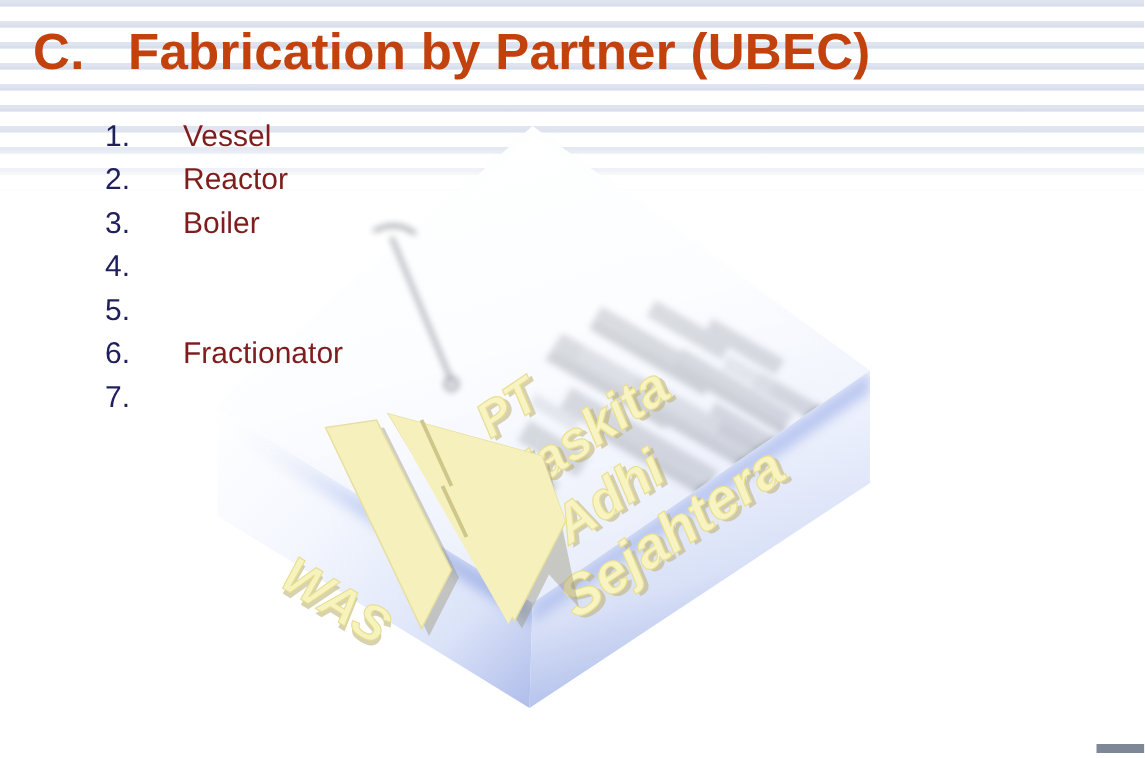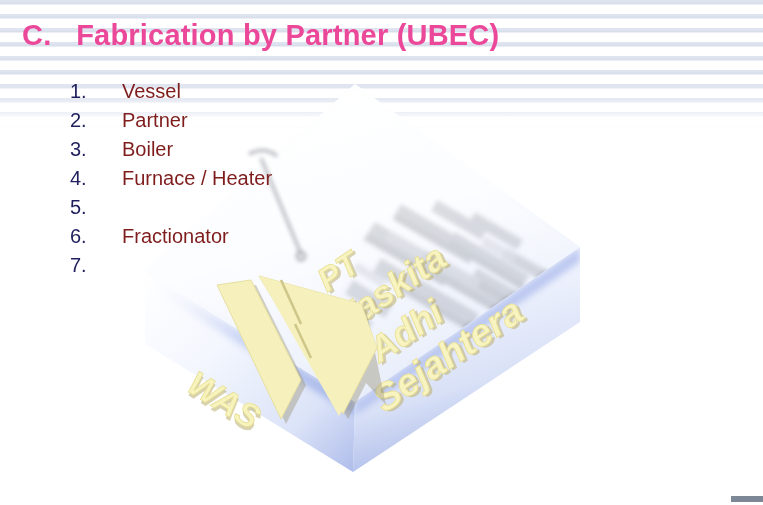--- a/index.html
+++ b/index.html
@@ -48,22 +48,22 @@
         rgba(255,255,255,0) 14px
       );
   }
 
   
   .slide-title {
     position: absolute;
     left: 22px;
     top: 17px;
     width: 700px;
-    color: #ec4899;
-    font-size: 29px;
+    color: #c2410c;
+    font-size: 34px;
     font-weight: bold;
     letter-spacing: 0.2px;
     white-space: pre;
     line-height: 36px;
   }
 
   
   .item-list {
     position: absolute;
     left: 70px;
@@ -262,29 +262,28 @@
 
   <div class="slide-title">C.   Fabrication by Partner (UBEC)</div>
 
   <div class="item-list">
     <div class="list-row">
       <span class="list-num">1.</span>
       <span class="list-label">Vessel</span>
     </div>
     <div class="list-row">
       <span class="list-num">2.</span>
-      <span class="list-label">Partner</span>
+      <span class="list-label">Reactor</span>
     </div>
     <div class="list-row">
       <span class="list-num">3.</span>
       <span class="list-label">Boiler</span>
     </div>
     <div class="list-row">
       <span class="list-num">4.</span>
-      <span class="list-label">Furnace / Heater</span>
     </div>
     <div class="list-row">
       <span class="list-num">5.</span>
     </div>
     <div class="list-row">
       <span class="list-num">6.</span>
       <span class="list-label">Fractionator</span>
     </div>
     <div class="list-row">
       <span class="list-num">7.</span>

